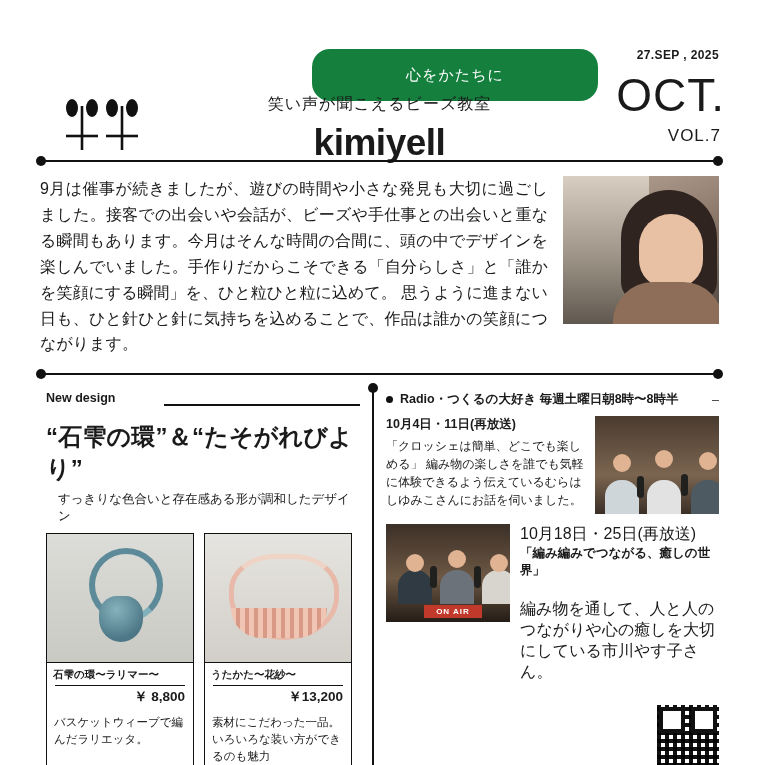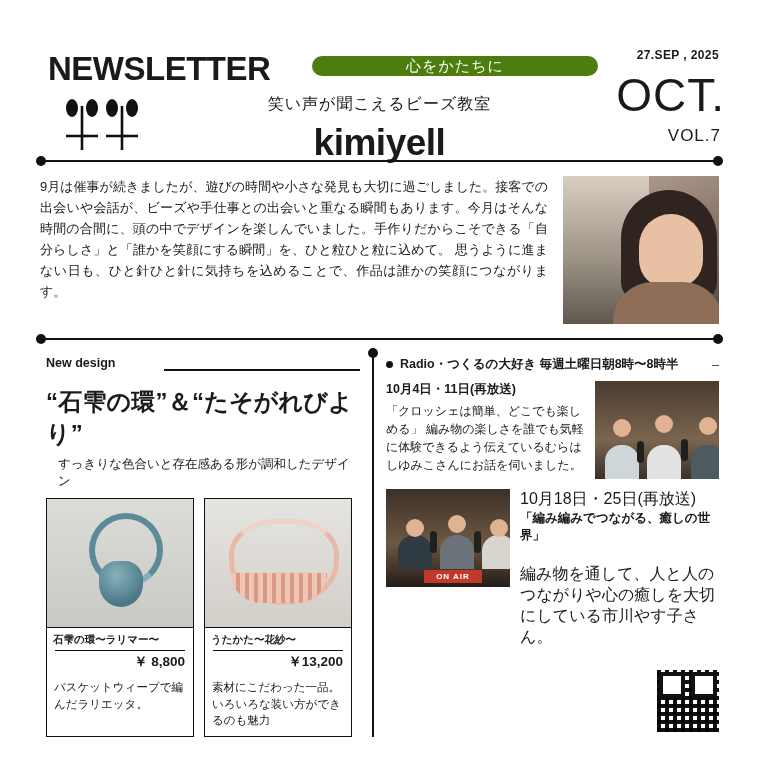--- a/index.html
+++ b/index.html
@@ -33,30 +33,29 @@
     top: 28px;
     font-size: 33px;
     font-weight: bold;
     letter-spacing: -0.5px;
   }
   .pill {
     position: absolute;
     left: 286px;
     top: 27px;
     width: 286px;
-    height: 20px;
-    background: #4d7c0f;
+    height: 52px;
+    background: #15803d;
     border-radius: 18px;
     color: #ffffff;
     font-size: 15px;
     display: flex;
     align-items: center;
     justify-content: center;
     letter-spacing: 1px;
-    margin-top: 7px;
   }
   .date {
     position: absolute;
     right: 14px;
     top: 26px;
     font-size: 12px;
     font-weight: bold;
     letter-spacing: 0.4px;
   }
   .month {
@@ -134,21 +133,21 @@
     padding: 6px 14px 2px 14px;
     letter-spacing: 0.3px;
   }
   .greet-head .leaf { color: #4c9a3a; }
   .greet-body {
     position: relative;
     padding: 6px 14px 8px 14px;
     min-height: 146px;
   }
   .greet-text {
-    font-size: 13px;
+    font-size: 16px;
     line-height: 1.62;
     text-align: justify;
     width: 508px;
   }
   .greet-photo {
     position: absolute;
     right: 14px;
     top: 6px;
     width: 156px;
     height: 148px;
@@ -409,21 +408,20 @@
   }
   .qr::before { left: 2px; top: 2px; }
   .qr::after { right: 2px; top: 2px; }
 </style>
 </head>
 <body>
 
 <div class="page">
 
   <div class="header">
-    <div class="nl-title">NEWSLETTER</div>
 
     <div class="pill">
       <span>心をかたちに</span>
     </div>
 
     <div class="date">27.SEP , 2025</div>
     <div class="month">OCT.</div>
     <div class="vol">VOL.7</div>
 
     <div class="subtitle">笑い声が聞こえるビーズ教室</div>

